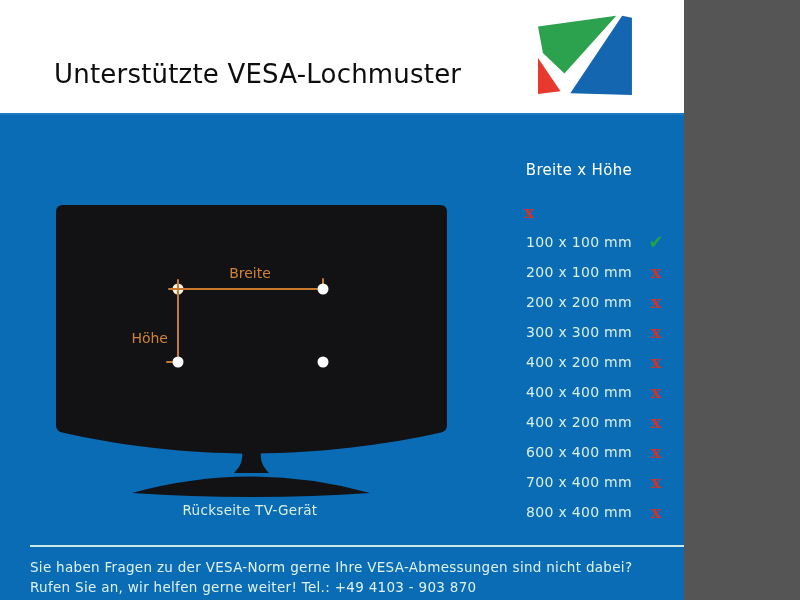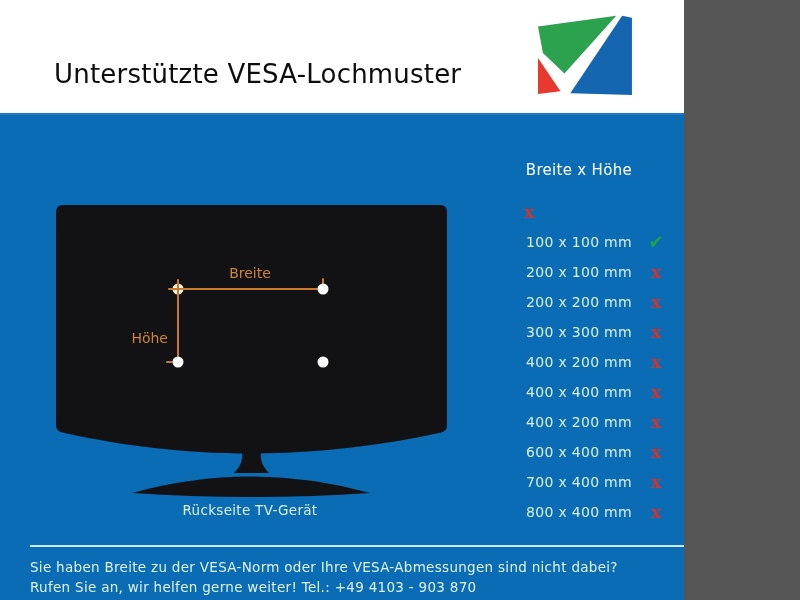--- a/index.html
+++ b/index.html
@@ -190,18 +190,18 @@
       </div>
 
       <div class="size-row">
         <span class="size-label">800 x 400 mm</span>
         <span class="status no">x</span>
       </div>
     </div>
 
     <div class="footer-divider"></div>
     <div class="footer">
-      <div>Sie haben Breite zu der VESA-Norm oder Ihre VESA-Abmessungen sind nicht dabei?</div>
+      <div>Sie haben Fragen zu der VESA-Norm gerne Ihre VESA-Abmessungen sind nicht dabei?</div>
       <div>Rufen Sie an, wir helfen gerne weiter! Tel.: +49 4103 - 903 870</div>
     </div>
 
   </div>
 </div>
 
 </body></html>

